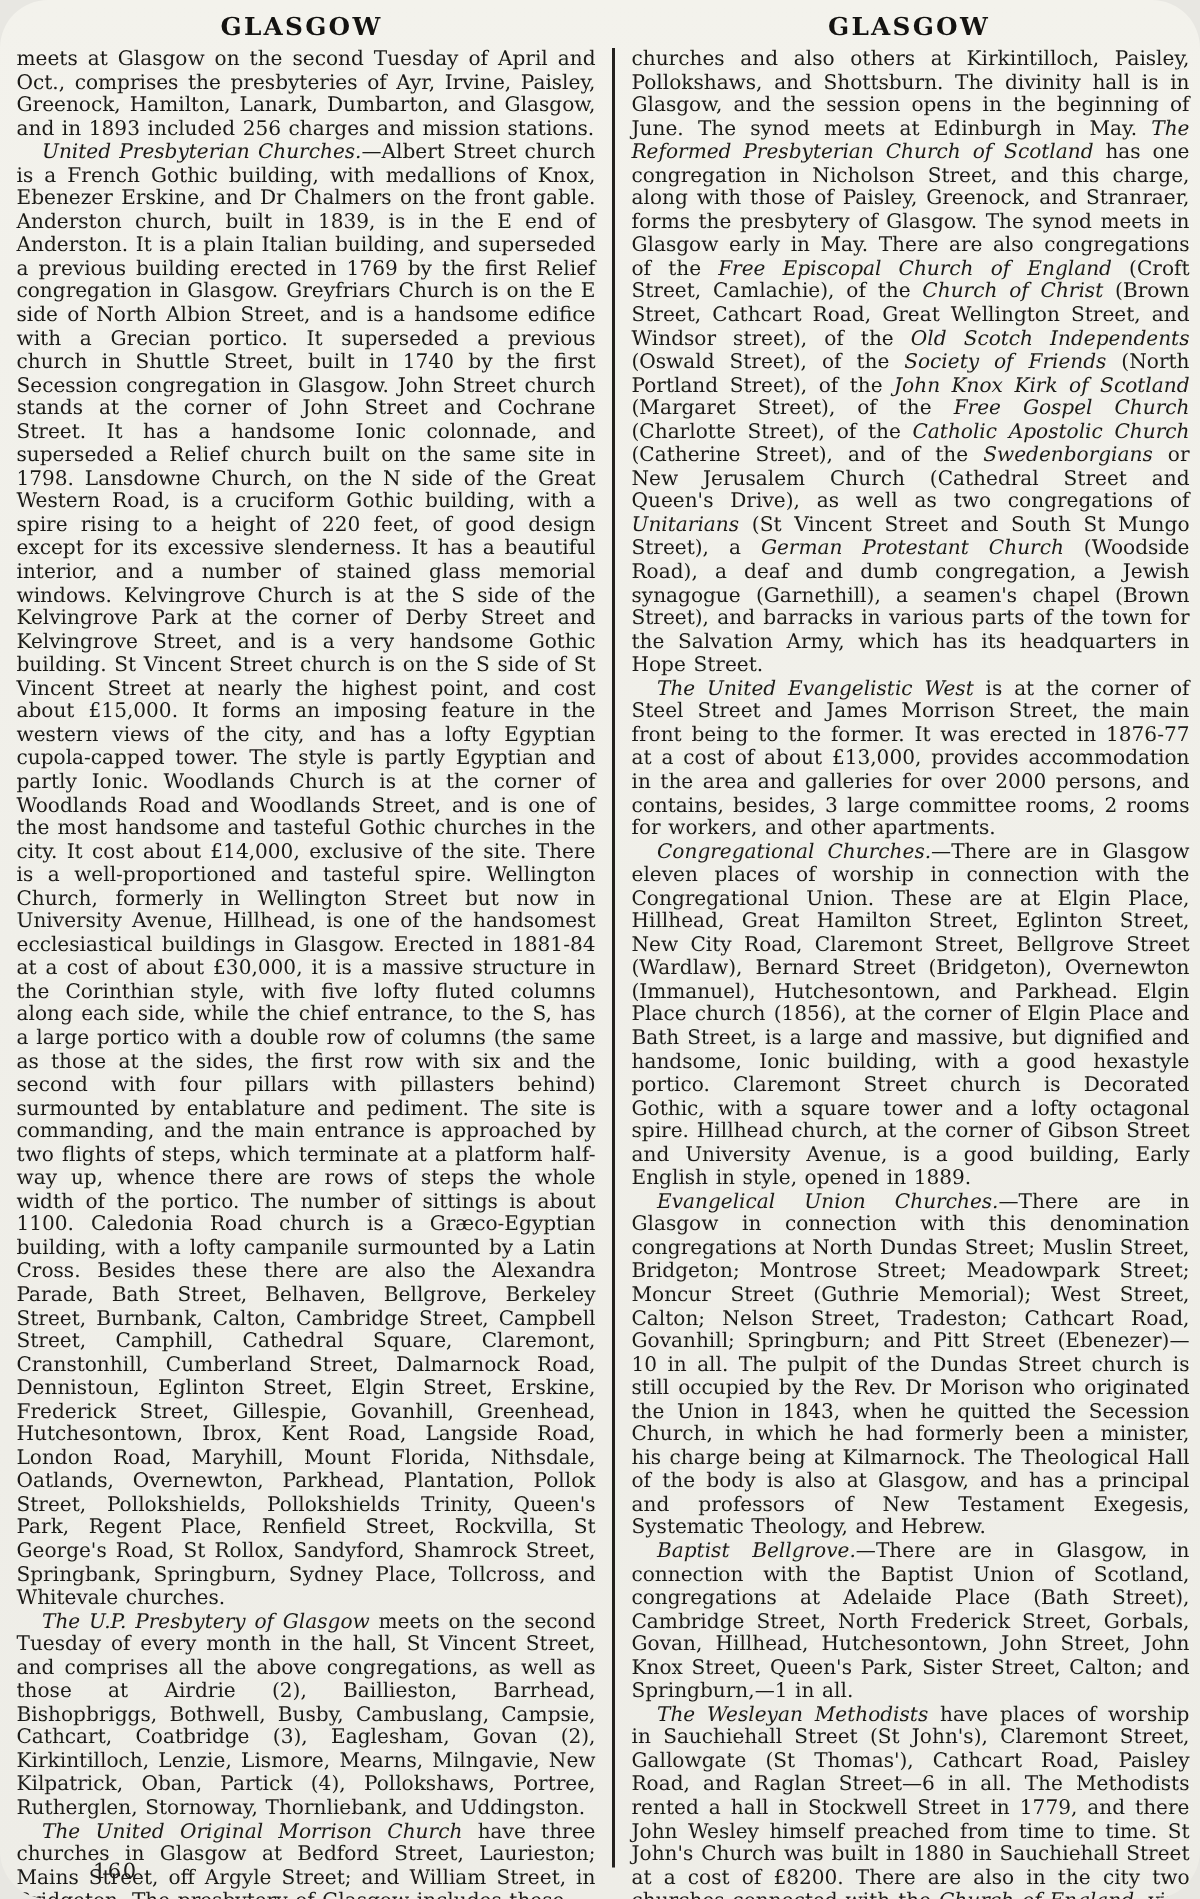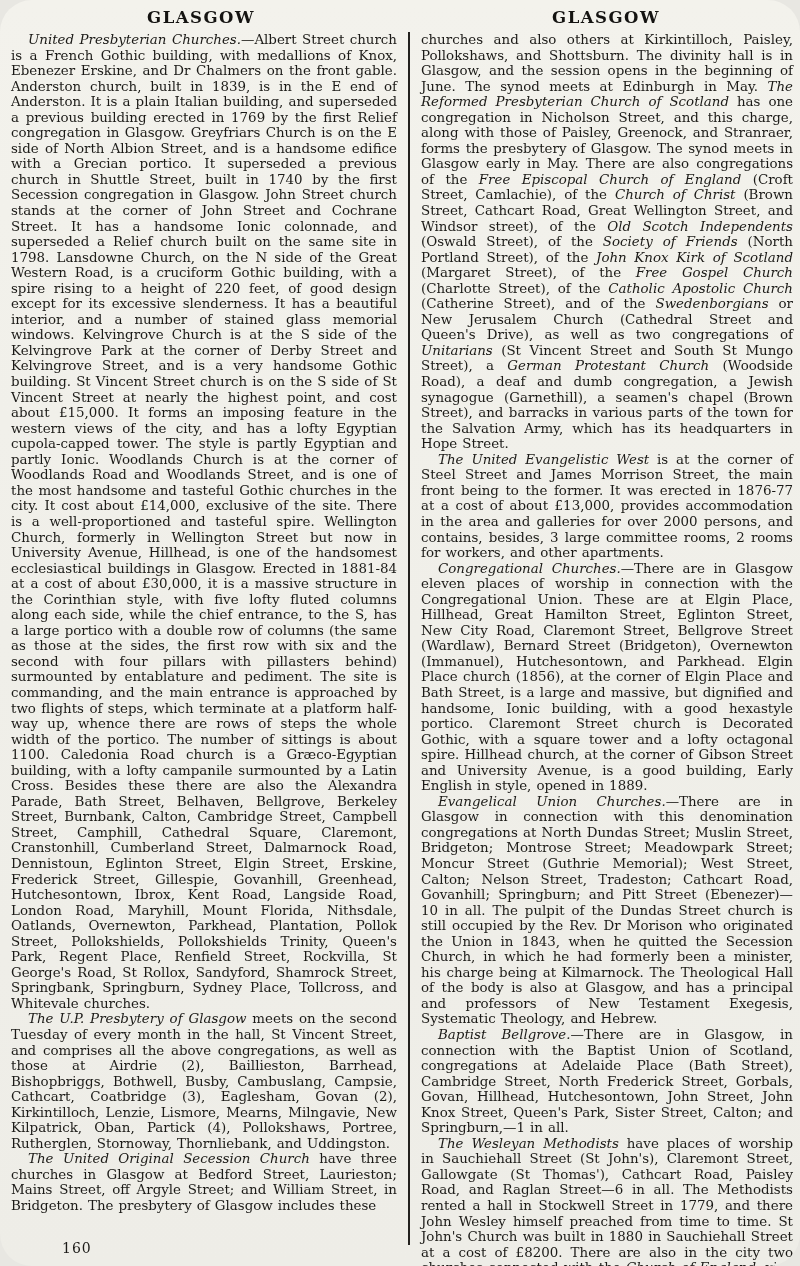--- a/index.html
+++ b/index.html
@@ -54,23 +54,24 @@
   }
 </style>
 </head>
 <body>
 
 <div class="page">
   <div class="col-header left">GLASGOW</div>
   <div class="col-header right">GLASGOW</div>
   <div class="divider"></div>
   <div class="column left">
+      <p class="para"><span>meets at Glasgow on the second Tuesday of April and Oct., comprises the presbyteries of Ayr, Irvine, Paisley, Greenock, Hamilton, Lanark, Dumbarton, and Glasgow, and in 1893 included 256 charges and mission stations.</span></p>
       <p class="para indent"><em>United Presbyterian Churches.</em><span>—Albert Street church is a French Gothic building, with medallions of Knox, Ebenezer Erskine, and Dr Chalmers on the front gable. Anderston church, built in 1839, is in the E end of Anderston. It is a plain Italian building, and superseded a previous building erected in 1769 by the first Relief congregation in Glasgow. Greyfriars Church is on the E side of North Albion Street, and is a handsome edifice with a Grecian portico. It superseded a previous church in Shuttle Street, built in 1740 by the first Secession congregation in Glasgow. John Street church stands at the corner of John Street and Cochrane Street. It has a handsome Ionic colonnade, and superseded a Relief church built on the same site in 1798. Lansdowne Church, on the N side of the Great Western Road, is a cruciform Gothic building, with a spire rising to a height of 220 feet, of good design except for its excessive slenderness. It has a beautiful interior, and a number of stained glass memorial windows. Kelvingrove Church is at the S side of the Kelvingrove Park at the corner of Derby Street and Kelvingrove Street, and is a very handsome Gothic building. St Vincent Street church is on the S side of St Vincent Street at nearly the highest point, and cost about £15,000. It forms an imposing feature in the western views of the city, and has a lofty Egyptian cupola-capped tower. The style is partly Egyptian and partly Ionic. Woodlands Church is at the corner of Woodlands Road and Woodlands Street, and is one of the most handsome and tasteful Gothic churches in the city. It cost about £14,000, exclusive of the site. There is a well-proportioned and tasteful spire. Wellington Church, formerly in Wellington Street but now in University Avenue, Hillhead, is one of the handsomest ecclesiastical buildings in Glasgow. Erected in 1881-84 at a cost of about £30,000, it is a massive structure in the Corinthian style, with five lofty fluted columns along each side, while the chief entrance, to the S, has a large portico with a double row of columns (the same as those at the sides, the first row with six and the second with four pillars with pillasters behind) surmounted by entablature and pediment. The site is commanding, and the main entrance is approached by two flights of steps, which terminate at a platform half-way up, whence there are rows of steps the whole width of the portico. The number of sittings is about 1100. Caledonia Road church is a Græco-Egyptian building, with a lofty campanile surmounted by a Latin Cross. Besides these there are also the Alexandra Parade, Bath Street, Belhaven, Bellgrove, Berkeley Street, Burnbank, Calton, Cambridge Street, Campbell Street, Camphill, Cathedral Square, Claremont, Cranstonhill, Cumberland Street, Dalmarnock Road, Dennistoun, Eglinton Street, Elgin Street, Erskine, Frederick Street, Gillespie, Govanhill, Greenhead, Hutchesontown, Ibrox, Kent Road, Langside Road, London Road, Maryhill, Mount Florida, Nithsdale, Oatlands, Overnewton, Parkhead, Plantation, Pollok Street, Pollokshields, Pollokshields Trinity, Queen's Park, Regent Place, Renfield Street, Rockvilla, St George's Road, St Rollox, Sandyford, Shamrock Street, Springbank, Springburn, Sydney Place, Tollcross, and Whitevale churches.</span></p>
       <p class="para indent"><em>The U.P. Presbytery of Glasgow</em><span> meets on the second Tuesday of every month in the hall, St Vincent Street, and comprises all the above congregations, as well as those at Airdrie (2), Baillieston, Barrhead, Bishopbriggs, Bothwell, Busby, Cambuslang, Campsie, Cathcart, Coatbridge (3), Eaglesham, Govan (2), Kirkintilloch, Lenzie, Lismore, Mearns, Milngavie, New Kilpatrick, Oban, Partick (4), Pollokshaws, Portree, Rutherglen, Stornoway, Thornliebank, and Uddingston.</span></p>
-      <p class="para indent"><em>The United Original Secession Church</em><span> have three churches in Glasgow at Bedford Street, Laurieston; Mains Street, off Argyle Street; and William Street, in Bridgeton.  The presbytery of Glasgow includes these</span></p>
+      <p class="para indent"><em>The United Original Morrison Church</em><span> have three churches in Glasgow at Bedford Street, Laurieston; Mains Street, off Argyle Street; and William Street, in Bridgeton.  The presbytery of Glasgow includes these</span></p>
     </div>
   <div class="column right">
       <p class="para"><span>churches and also others at Kirkintilloch, Paisley, Pollokshaws, and Shottsburn.  The divinity hall is in Glasgow, and the session opens in the beginning of June.  The synod meets at Edinburgh in May.  </span><em>The Reformed Presbyterian Church of Scotland</em><span> has one congregation in Nicholson Street, and this charge, along with those of Paisley, Greenock, and Stranraer, forms the presbytery of Glasgow.  The synod meets in Glasgow early in May.  There are also congregations of the </span><em>Free Episcopal Church of England</em><span> (Croft Street, Camlachie), of the </span><em>Church of Christ</em><span> (Brown Street, Cathcart Road, Great Wellington Street, and Windsor street), of the </span><em>Old Scotch Independents</em><span> (Oswald Street), of the </span><em>Society of Friends</em><span> (North Portland Street), of the </span><em>John Knox Kirk of Scotland</em><span> (Margaret Street), of the </span><em>Free Gospel Church</em><span> (Charlotte Street), of the </span><em>Catholic Apostolic Church</em><span> (Catherine Street), and of the </span><em>Swedenborgians</em><span> or New Jerusalem Church (Cathedral Street and Queen's Drive), as well as two congregations of </span><em>Unitarians</em><span> (St Vincent Street and South St Mungo Street), a </span><em>German Protestant Church</em><span> (Woodside Road), a deaf and dumb congregation, a Jewish synagogue (Garnethill), a seamen's chapel (Brown Street), and barracks in various parts of the town for the Salvation Army, which has its headquarters in Hope Street.</span></p>
       <p class="para indent"><em>The United Evangelistic West</em><span> is at the corner of Steel Street and James Morrison Street, the main front being to the former.  It was erected in 1876-77 at a cost of about £13,000, provides accommodation in the area and galleries for over 2000 persons, and contains, besides, 3 large committee rooms, 2 rooms for workers, and other apartments.</span></p>
       <p class="para indent"><em>Congregational Churches.</em><span>—There are in Glasgow eleven places of worship in connection with the Congregational Union.  These are at Elgin Place, Hillhead, Great Hamilton Street, Eglinton Street, New City Road, Claremont Street, Bellgrove Street (Wardlaw), Bernard Street (Bridgeton), Overnewton (Immanuel), Hutchesontown, and Parkhead.  Elgin Place church (1856), at the corner of Elgin Place and Bath Street, is a large and massive, but dignified and handsome, Ionic building, with a good hexastyle portico.  Claremont Street church is Decorated Gothic, with a square tower and a lofty octagonal spire.  Hillhead church, at the corner of Gibson Street and University Avenue, is a good building, Early English in style, opened in 1889.</span></p>
       <p class="para indent"><em>Evangelical Union Churches.</em><span>—There are in Glasgow in connection with this denomination congregations at North Dundas Street; Muslin Street, Bridgeton; Montrose Street; Meadowpark Street; Moncur Street (Guthrie Memorial); West Street, Calton; Nelson Street, Tradeston; Cathcart Road, Govanhill; Springburn; and Pitt Street (Ebenezer)—10 in all.  The pulpit of the Dundas Street church is still occupied by the Rev. Dr Morison who originated the Union in 1843, when he quitted the Secession Church, in which he had formerly been a minister, his charge being at Kilmarnock.  The Theological Hall of the body is also at Glasgow, and has a principal and professors of New Testament Exegesis, Systematic Theology, and Hebrew.</span></p>
       <p class="para indent"><em>Baptist Bellgrove.</em><span>—There are in Glasgow, in connection with the Baptist Union of Scotland, congregations at Adelaide Place (Bath Street), Cambridge Street, North Frederick Street, Gorbals, Govan, Hillhead, Hutchesontown, John Street, John Knox Street, Queen's Park, Sister Street, Calton; and Springburn,—1 in all.</span></p>
       <p class="para indent"><em>The Wesleyan Methodists</em><span> have places of worship in Sauchiehall Street (St John's), Claremont Street, Gallowgate (St Thomas'), Cathcart Road, Paisley Road, and Raglan Street—6 in all.  The Methodists rented a hall in Stockwell Street in 1779, and there John Wesley himself preached from time to time.  St John's Church was built in 1880 in Sauchiehall Street at a cost of £8200.  There are also in the city two churches connected with the </span><em>Church of England</em><span>, viz., St Jude's and St Silas.</span></p>
     </div>
   <div class="page-number">160</div>

